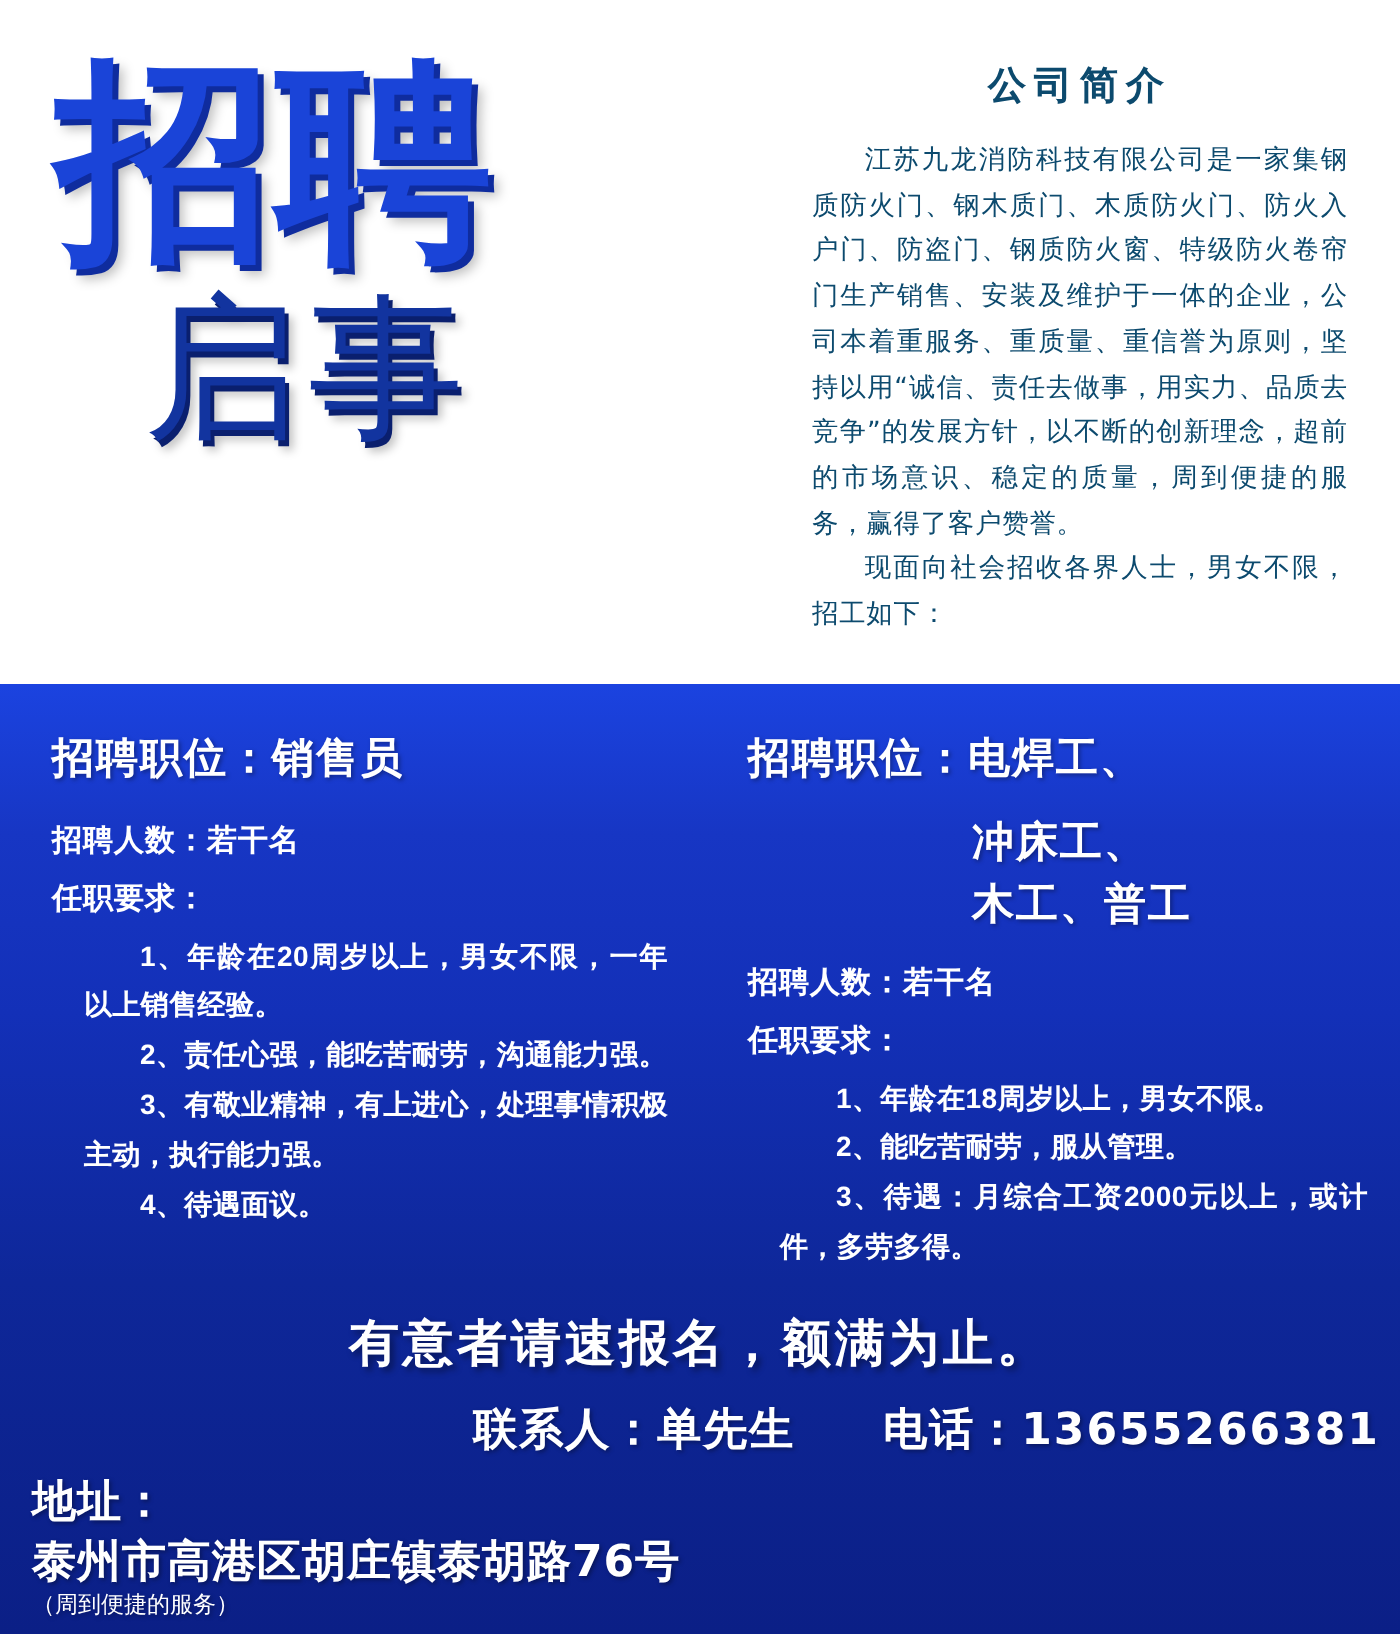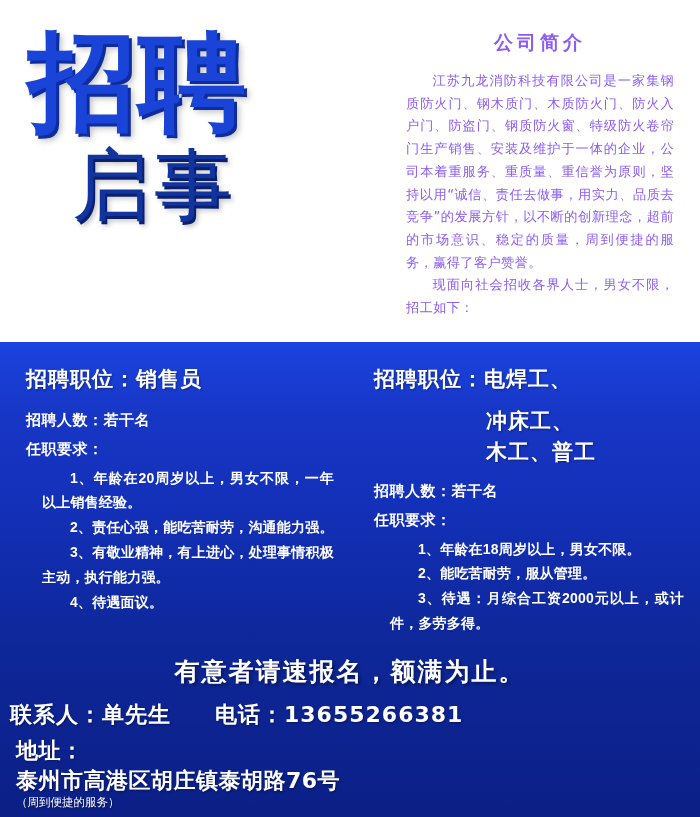--- a/index.html
+++ b/index.html
@@ -49,21 +49,21 @@
     letter-spacing: 4px;
     color: #12349f;
     margin-top: 4px;
     margin-left: 44px;
     text-shadow: 2px 3px 0 #0a1f6e, 4px 5px 5px rgba(0,0,0,0.25);
     white-space: nowrap;
   }
   .top-right {
     width: 300px;
     padding: 30px 26px 0 6px;
-    color: #8b5cf6;
+    color: #0c4a6e;
   }
   .company-heading {
     font-family: "DejaVu Sans", sans-serif;
     font-weight: bold;
     font-size: 19px;
     letter-spacing: 4px;
     text-align: center;
     margin-bottom: 14px;
   }
   .company-body p {
@@ -146,21 +146,21 @@
   .slogan {
     font-family: "DejaVu Sans", sans-serif;
     font-weight: bold;
     font-size: 25px;
     letter-spacing: 2px;
     margin: 6px 0 12px 0;
     text-shadow: 2px 2px 3px rgba(0,0,0,0.4);
   }
   .contact-row {
     display: flex;
-    justify-content: flex-start;
+    justify-content: flex-end;
     align-items: baseline;
     gap: 44px;
     font-family: "DejaVu Sans", sans-serif;
     font-weight: bold;
     font-size: 22px;
     letter-spacing: 1px;
     margin-bottom: 6px;
     text-shadow: 1px 1px 2px rgba(0,0,0,0.35);
   }
   .addr-row {

